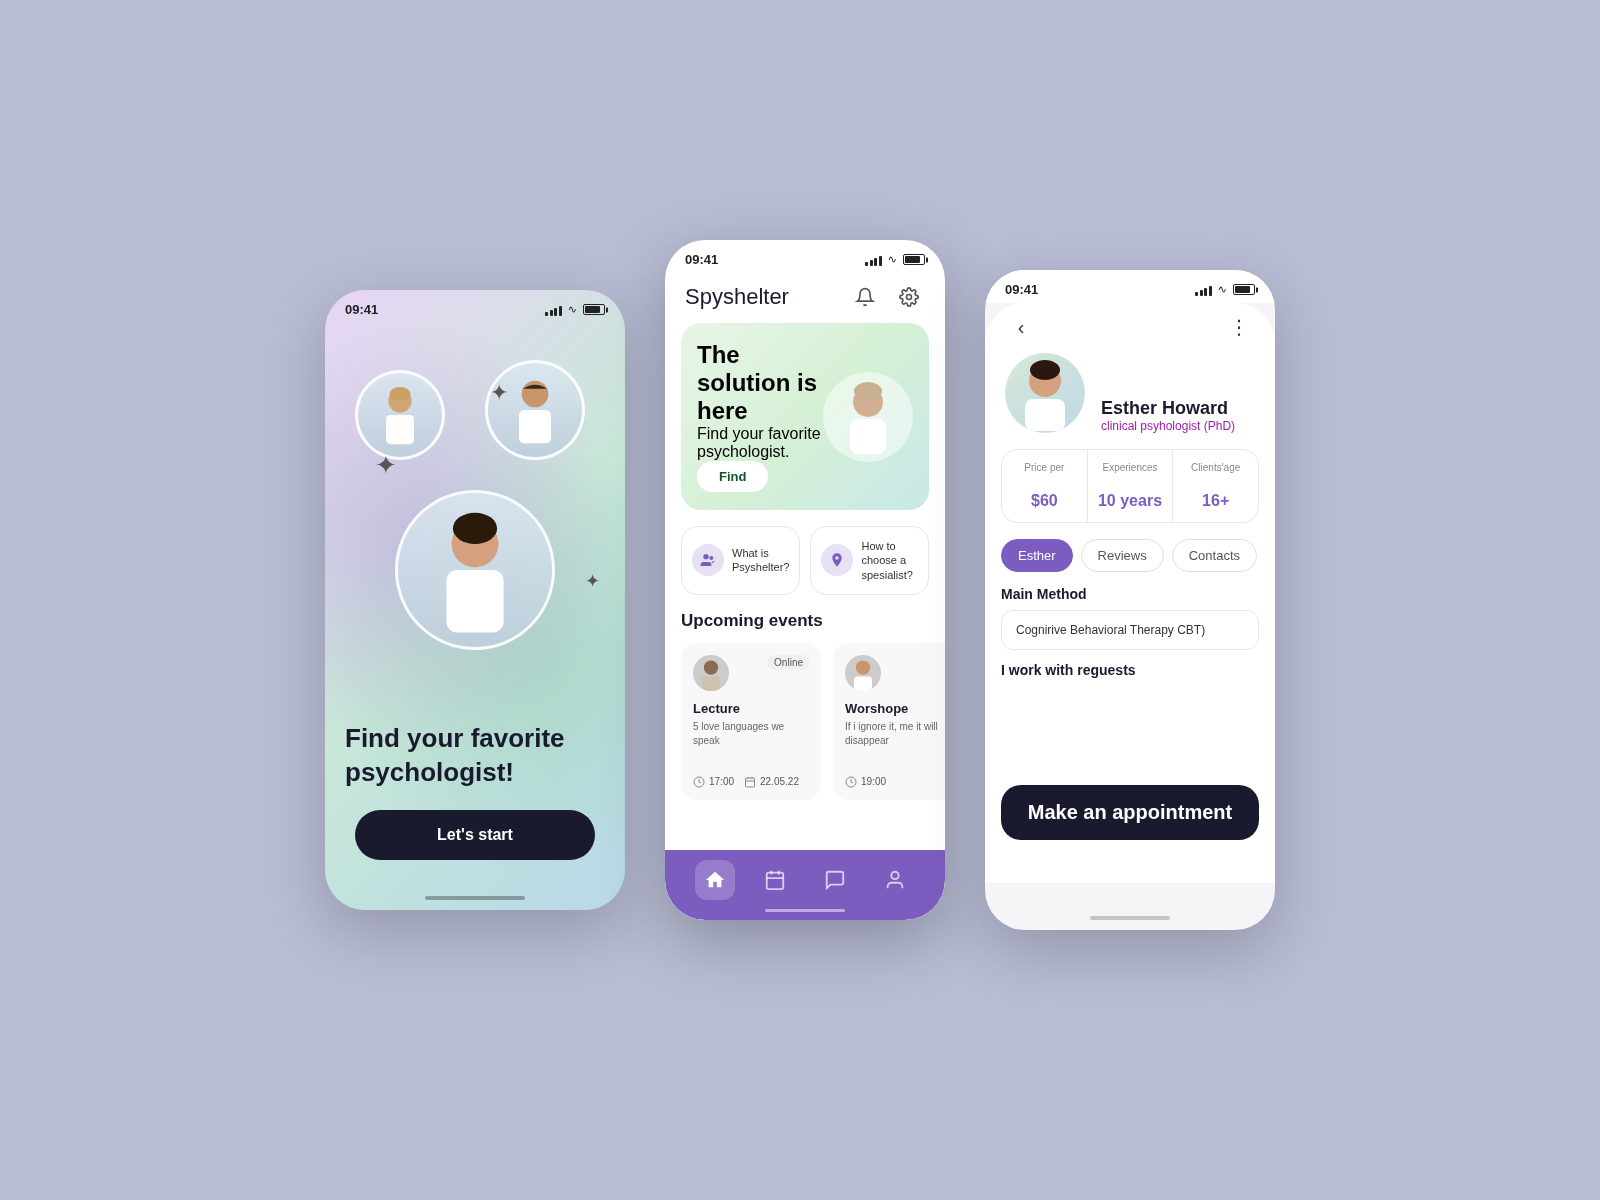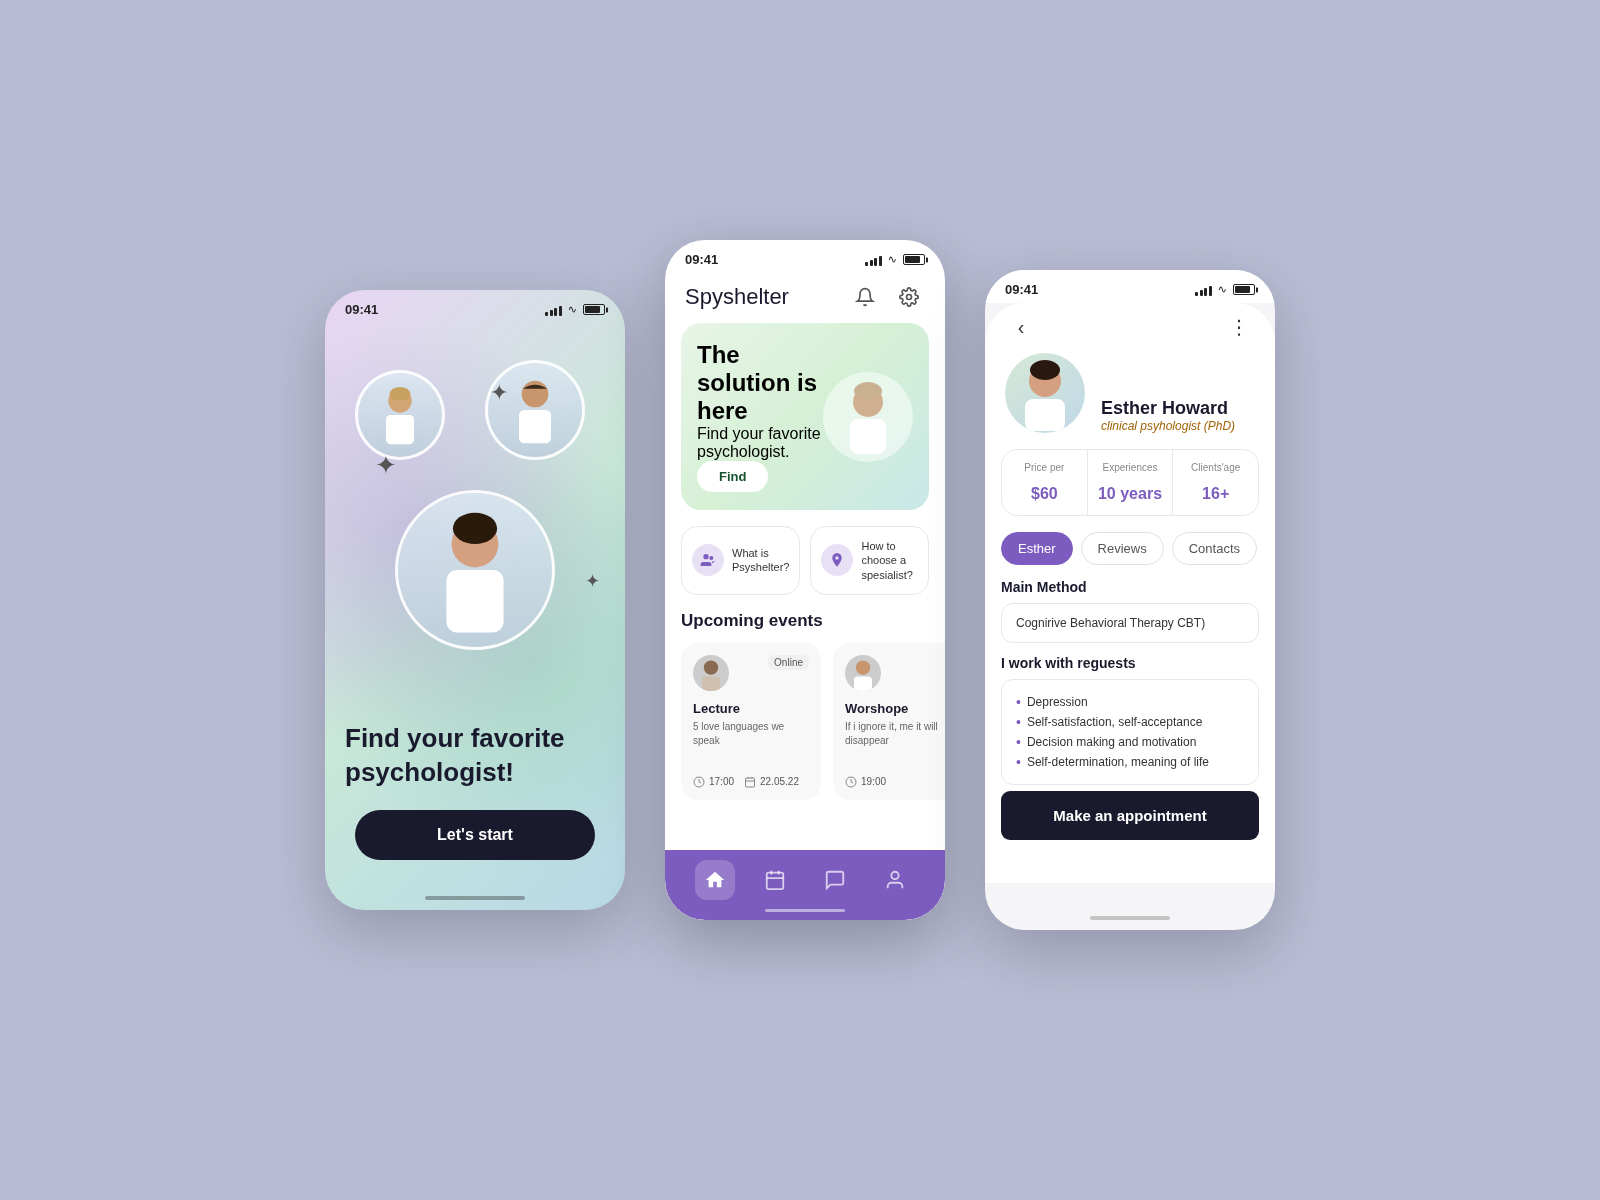--- a/index.html
+++ b/index.html
@@ -511,22 +511,21 @@
     }
 
     .doctor-profile-info h2 {
       font-size: 18px;
       font-weight: 700;
       color: #1a1a2e;
     }
 
     .doctor-profile-info p {
       font-size: 12px;
-      color: #a16207;
-      font-style: italic;
+      color: #a21caf;
     }
 
     
     .stats-row {
       display: flex;
       margin: 0 16px 16px;
       border: 1.5px solid #e8e8e8;
       border-radius: 16px;
       overflow: hidden;
     }
@@ -538,21 +537,21 @@
       border-right: 1.5px solid #e8e8e8;
     }
 
     .stat-item:last-child {
       border-right: none;
     }
 
     .stat-label {
       font-size: 10px;
       color: #888;
-      margin-bottom: 12px;
+      margin-bottom: 19px;
     }
 
     .stat-value {
       font-size: 16px;
       font-weight: 700;
       color: #7c5cbf;
     }
 
     
     .profile-tabs {
@@ -623,23 +622,23 @@
 
     
     .appointment-btn {
       position: absolute;
       bottom: 90px;
       left: 16px;
       right: 16px;
       background: #1a1a2e;
       color: white;
       border: none;
-      border-radius: 9px;
+      border-radius: 20px;
       padding: 16px;
-      font-size: 15px;
+      font-size: 20px;
       font-weight: 600;
       cursor: pointer;
       z-index: 10;
     }
 
     .phone-3-home-indicator {
       position: absolute;
       bottom: 10px;
       left: 50%;
       transform: translateX(-50%);
@@ -943,28 +942,20 @@
       <div class="profile-tabs">
         <button class="profile-tab active">Esther</button>
         <button class="profile-tab">Reviews</button>
         <button class="profile-tab">Contacts</button>
       </div>
 
       <div class="section-heading">Main Method</div>
       <div class="method-box">Cognirive Behavioral Therapy CBT)</div>
 
       <div class="section-heading">I work with reguests</div>
-      <div class="requests-box">
-        <ul>
-          <li>Depression</li>
-          <li>Self-satisfaction, self-acceptance</li>
-          <li>Decision making and motivation</li>
-          <li>Self-determination, meaning of life</li>
-        </ul>
-      </div>
     </div>
 
     <button class="appointment-btn">Make an appointment</button>
 
     <div class="phone-3-home-indicator"></div>
   </div>
 
 </div>
 
 </body></html>

